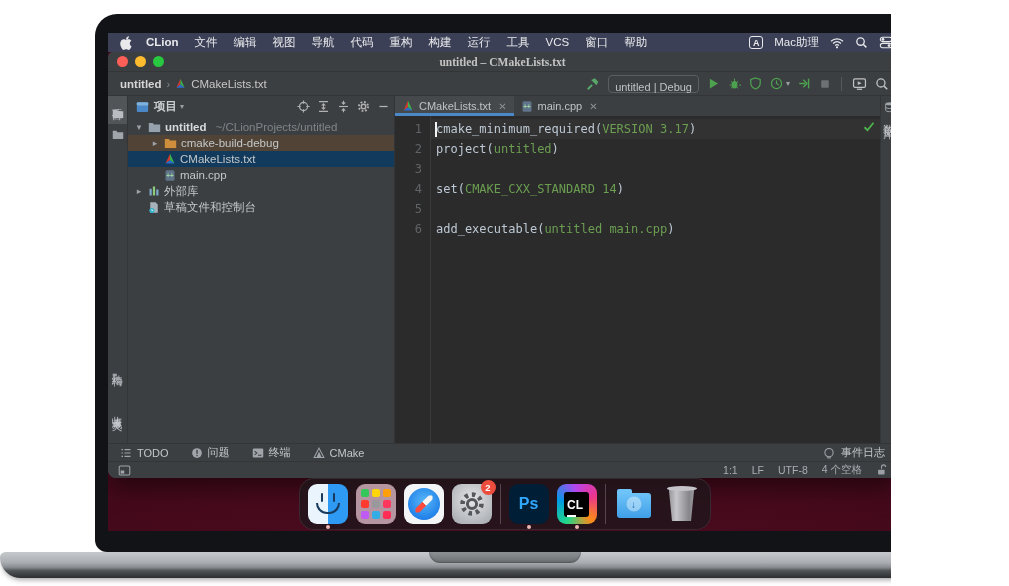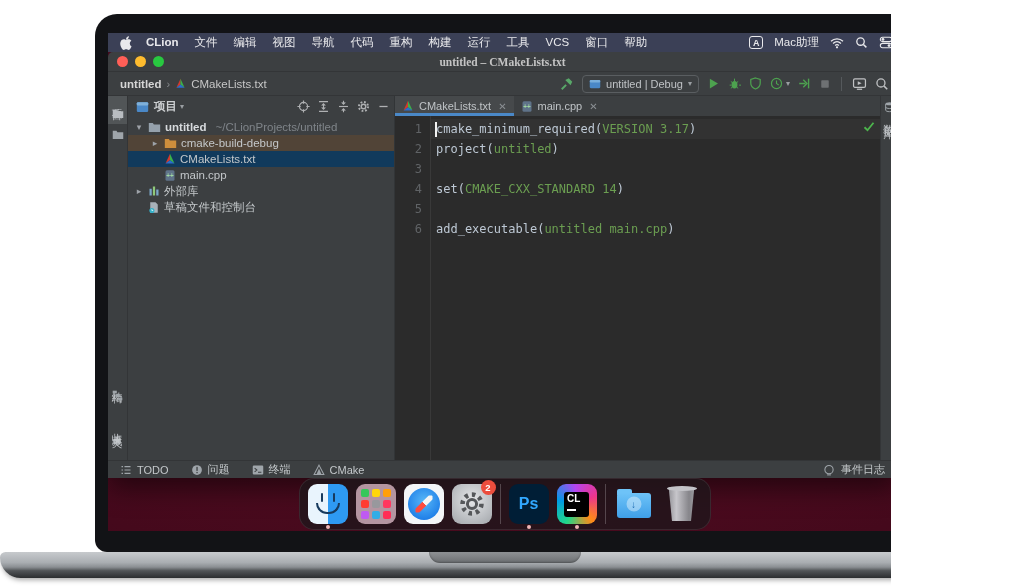--- a/index.html
+++ b/index.html
@@ -45,21 +45,21 @@
   .tl.red{ background:#ff5f57; margin-left:9px;} .tl.yellow{ background:#febc2e;} .tl.green{ background:#28c840;}
   .title-text { position:absolute; left:0; right:0; text-align:center; font-size:11.5px; font-weight:bold; color:#c4c4c4;font-family:Liberation Serif, serif; }
 
   .wtoolbar { height:24px; flex:0 0 24px; display:flex; align-items:center;
     border-bottom:1px solid #333537; padding:0 8px 0 12px; }
   .crumbs { display:flex; align-items:center; gap:5px; font-size:11.5px; color:#c7c7c7; }
   .crumbs .proj { font-weight:bold; color:#d6d6d6; }
   .crumbs .sep { color:#85888c; font-size:11px; }
   .wtoolbar-right { margin-left:auto; display:flex; align-items:center; gap:8px; }
   .run-config { display:flex; align-items:center; gap:5px; border:1px solid #5a5e61; border-radius:4px;
-    height:18px; padding:0 6px; font-size:11px; color:#c0c3c6; }
+    height:18px; padding:0 6px; font-size:11px; color:#c0c3c6;flex-direction:column; }
   .caret { color:#9a9ea2; font-size:8px; }
   .tb-ico { display:flex; align-items:center; }
   .tb-sep { width:1px; height:14px; background:#55595c; margin:0 2px; }
 
   .main { flex:1; display:flex; min-height:0; }
 
   
   .stripe { background:#3c3f41; display:flex; flex-direction:column; align-items:center; }
   .stripe.left { width:20px; border-right:1px solid #333537; }
   .stripe.right { width:17px; border-left:1px solid #333537; }
@@ -138,21 +138,21 @@
     transform:translate(-50%,-50%) rotate(-45deg);
     background:linear-gradient(90deg,#ff4b3e 0 50%,#f4f4f4 50% 100%);
     clip-path:polygon(0% 50%,12% 0%,88% 0%,100% 50%,88% 100%,12% 100%); }
   .ic-prefs { background:radial-gradient(circle at 50% 40%,#e6e7e9,#a2a6ab); display:flex;
     align-items:center; justify-content:center; }
   .ic-ps { background:#001e36; display:flex; align-items:center; justify-content:center;
     color:#31a8ff; font-weight:bold; font-size:16px; }
   .ic-clion { background:conic-gradient(from 210deg,#21d789,#009ae5,#b345f1,#ed358c,#fe8a18,#21d789);
     display:flex; align-items:center; justify-content:center; }
   .ic-clion .cl-box { width:25px; height:25px; background:#000; border-radius:3px; color:#fff;
-    font-weight:bold; font-size:10px; padding:2px 0 0 3px; line-height:10px; }
+    font-weight:bold; font-size:12px; padding:8px 0 0 3px; line-height:10px; }
   .ic-clion .cl-box i { display:block; width:9px; height:2px; background:#fff; margin-top:5px; }
   .ic-downloads { background:transparent; }
   .ic-downloads .folder-body { position:absolute; left:3px; top:9px; width:34px; height:25px;
     border-radius:3px; background:linear-gradient(180deg,#6ec3f8,#3f9fe8); }
   .ic-downloads .folder-tab { position:absolute; left:3px; top:5px; width:15px; height:6px;
     border-radius:2px 2px 0 0; background:#6ec3f8; }
   .ic-downloads .dl-circle { position:absolute; left:50%; top:20px; transform:translate(-50%,-50%);
     width:15px; height:15px; border-radius:50%; background:rgba(255,255,255,.4); color:#1b6cb3;
     font-size:10px; font-weight:bold; display:flex; align-items:center; justify-content:center; z-index:2; }
   .ic-trash { background:transparent; display:flex; justify-content:center; }
@@ -516,20 +516,36 @@
             </span>
           <span class="right">
             <svg width="12" height="12" viewBox="0 0 16 16">
                 <circle cx="8" cy="7.5" r="5.5" fill="none" stroke="#9fa5aa" stroke-width="1.4"></circle>
                 <path d="M5.5 14.5h5" stroke="#9fa5aa" stroke-width="1.4"></path>
               </svg>
             <span>事件日志</span>
           </span>
         </div>
 
+        <div class="statusbar">
+          <svg width="13" height="13" viewBox="0 0 16 16">
+              <rect x="1.5" y="2.5" width="13" height="11" rx="1.5" fill="none" stroke="#9fa5aa" stroke-width="1.3"></rect>
+              <rect x="3.2" y="8" width="4.5" height="3.8" fill="#9fa5aa"></rect>
+            </svg>
+          <span class="right">
+            <span>1:1</span>
+            <span>LF</span>
+            <span>UTF-8</span>
+            <span>4 个空格</span>
+            <svg width="11" height="12" viewBox="0 0 16 16">
+                <rect x="3" y="7.5" width="9.5" height="7" rx="1.2" fill="#9aa0a6"></rect>
+                <path d="M5.5 7.5V5a3 3 0 016 0" stroke="#9aa0a6" stroke-width="1.6" fill="none" transform="translate(2.5,-1.5)"></path>
+              </svg>
+          </span>
+        </div>
       </div>
 
       <div class="dock" id="dock">
           <div class="dock-item">
             <div class="dock-icon ic-finder">
               <span class="eye" style="left:13px"></span>
               <span class="eye" style="left:25px"></span>
               <span class="smile"></span>
             </div>
             <span class="run-dot"></span>

